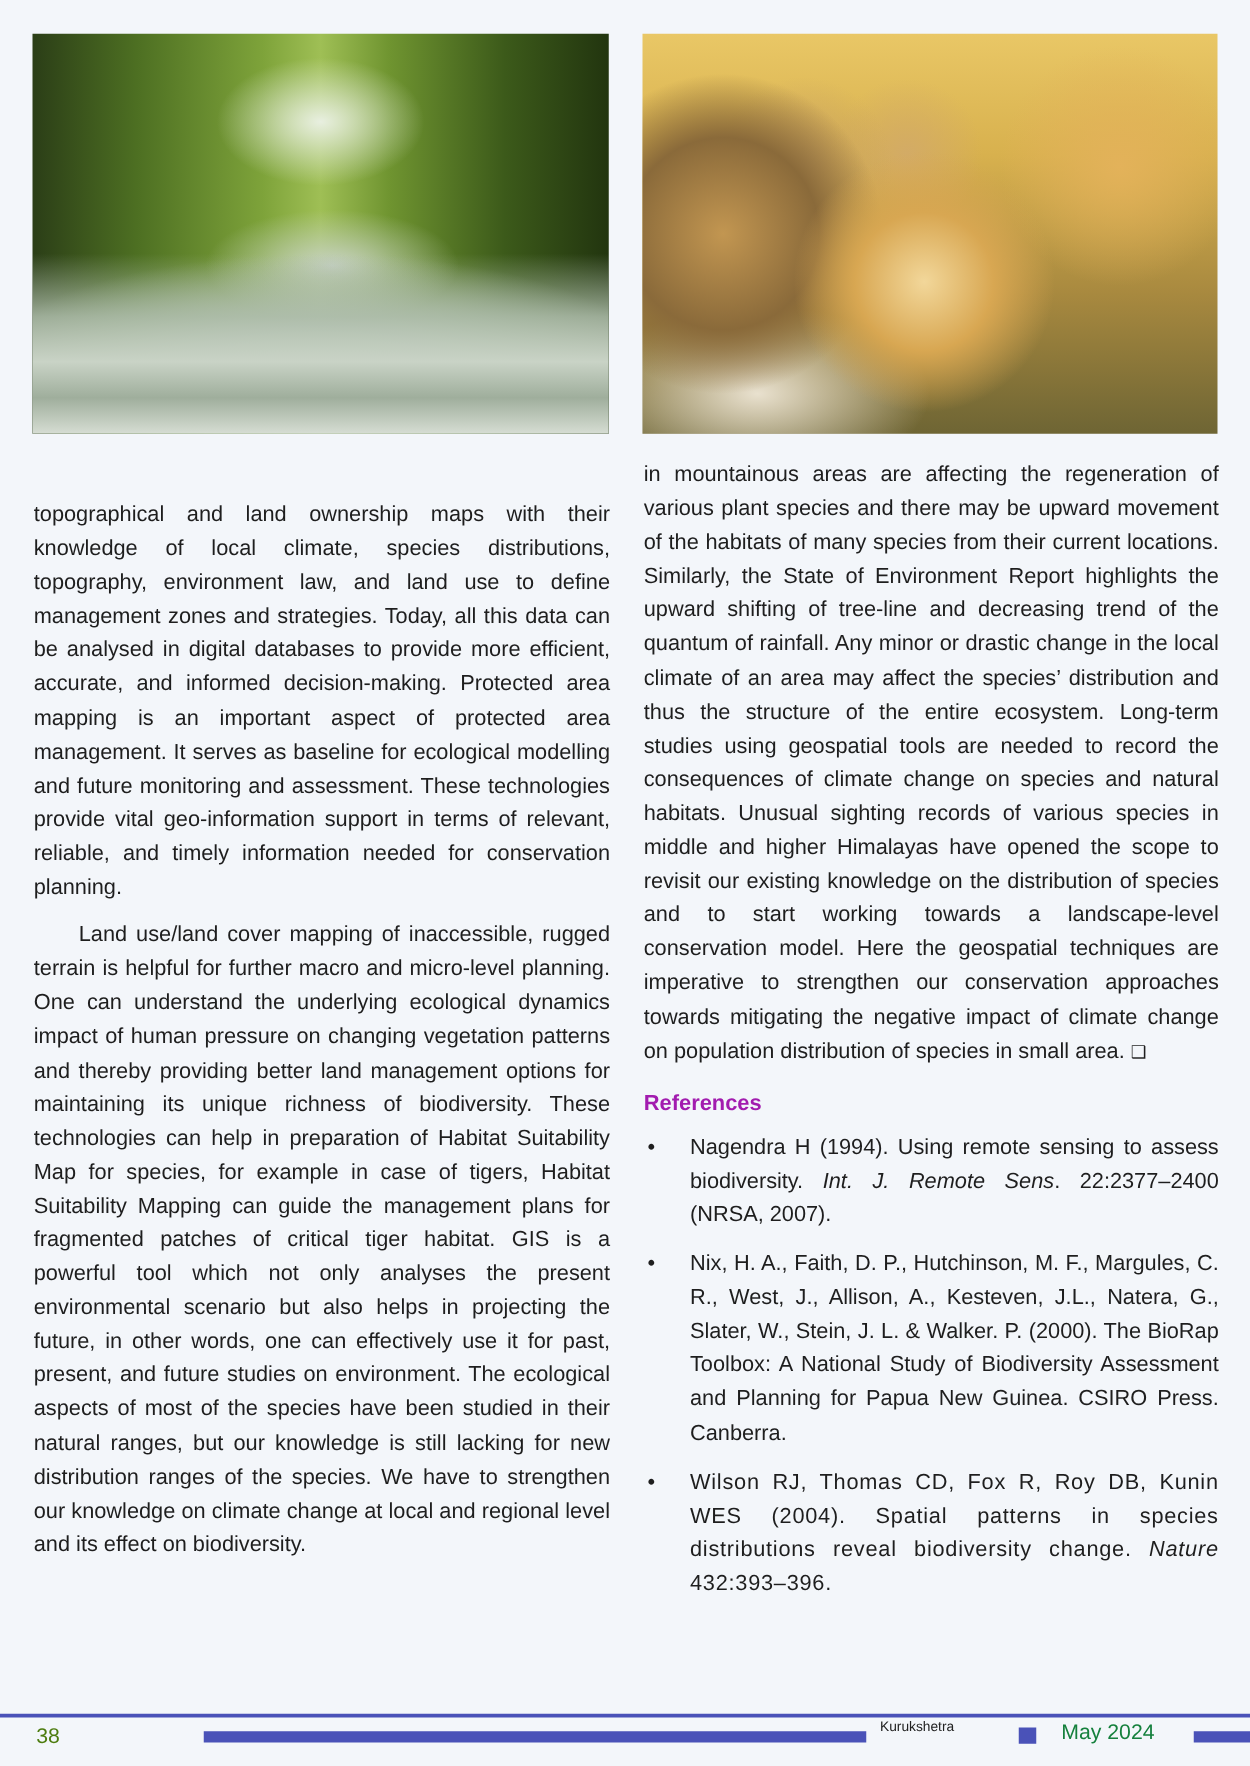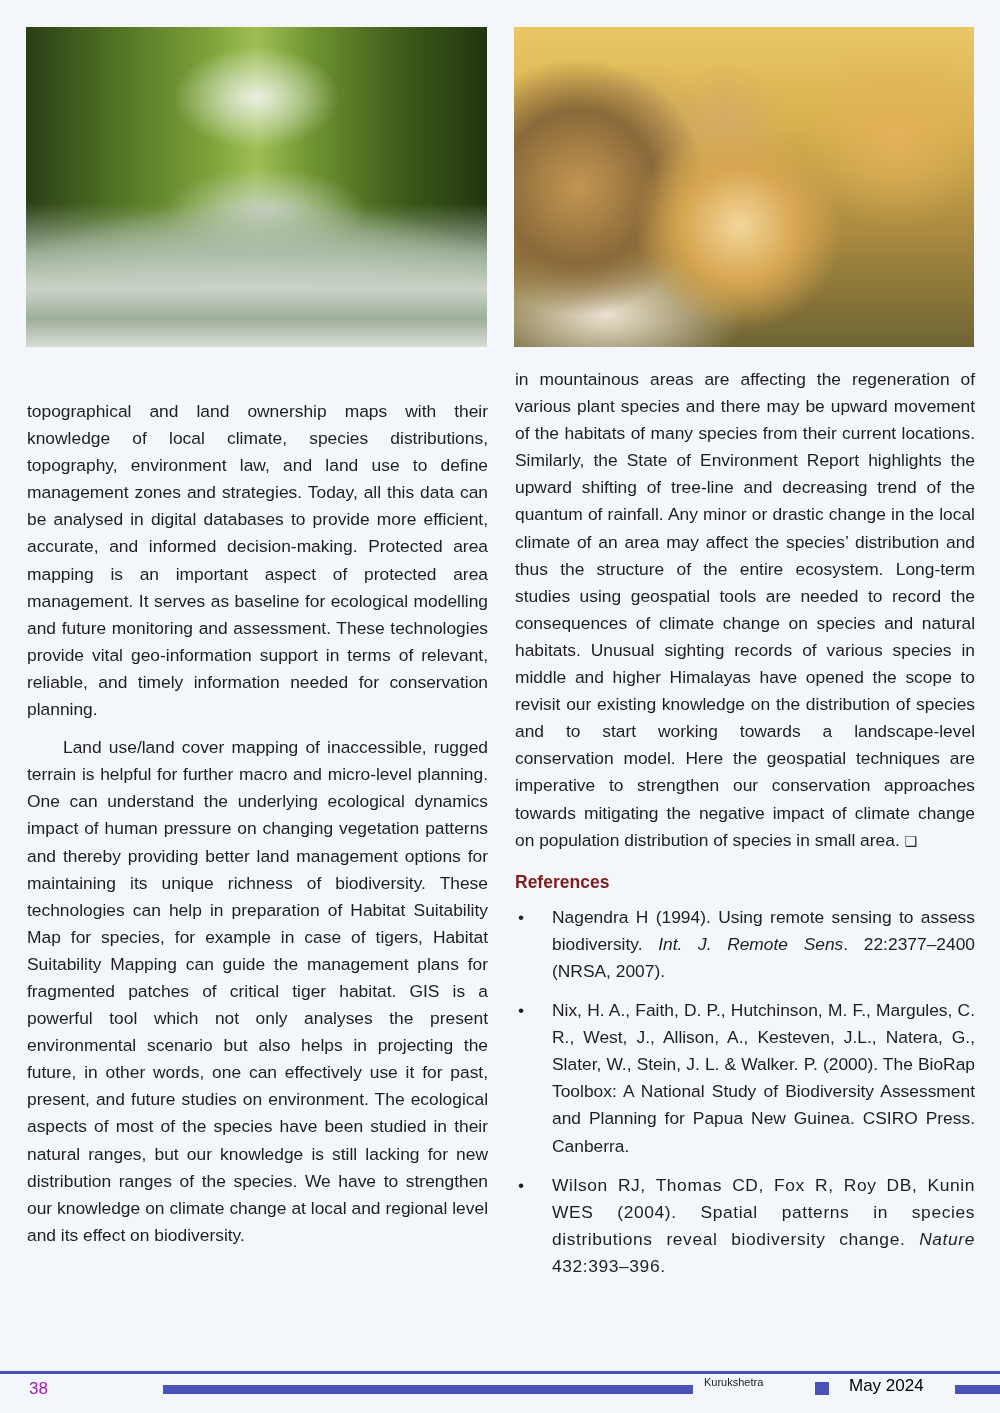--- a/index.html
+++ b/index.html
@@ -33,33 +33,33 @@
       radial-gradient(ellipse 30% 22% at 20% 90%, #e9e1cf 0%, rgba(233,225,207,0) 100%),
       linear-gradient(180deg, #e9c766 0%, #d8b14e 30%, #a8893f 65%, #6e6534 100%);
   }
   .col { position: absolute; top: 366px; font-size: 17.4px; line-height: 27.1px; text-align: justify; }
   .col-left { left: 27px; width: 461px; margin-top: 32px; }
   .col-right { left: 515px; width: 460px; }
   .col p { margin: 0; }
   .col p.indent { text-indent: 36px; margin-top: 11px; }
   .end-mark { font-size: 14px; }
   .refs-heading {
-    color: #7f1d1d; font-weight: bold; font-size: 17.5px; margin: 14px 0 8px 0; text-align: left;
+    color: #a21caf; font-weight: bold; font-size: 17.5px; margin: 14px 0 8px 0; text-align: left;
   }
   .ref-list { list-style: none; margin: 0; padding: 0; }
   .ref-item { position: relative; padding-left: 37px; margin-bottom: 12px; }
   .ref-bullet { position: absolute; left: 3px; top: 0; }
   .ref-item.spaced { letter-spacing: 0.6px; }
   .footer { position: absolute; left: 0; top: 1366px; width: 1000px; height: 40px; }
   .footer .rule-top { position: absolute; left: 0; right: 0; top: 5px; height: 3px; background: #4a52b8; }
-  .footer .page-num { position: absolute; left: 29px; top: 13px; font-size: 17px; color: #a21caf; }
+  .footer .page-num { position: absolute; left: 29px; top: 13px; font-size: 17px; color: #4d7c0f; }
   .footer .bar-left { position: absolute; left: 163px; top: 19px; width: 530px; height: 9px; background: #4a52b8; }
   .footer .mag { position: absolute; left: 704px; top: 10px; font-size: 11px; color: #222; }
   .footer .sq { position: absolute; left: 815px; top: 16px; width: 14px; height: 13px; background: #4a52b8; }
-  .footer .date { position: absolute; left: 849px; top: 10px; font-size: 17px; color: #000000; }
+  .footer .date { position: absolute; left: 849px; top: 10px; font-size: 17px; color: #15803d; }
   .footer .bar-right { position: absolute; left: 955px; top: 19px; width: 45px; height: 9px; background: #4a52b8; }
   i { font-style: italic; }
 </style>
 </head>
 <body>
 
 <div class="photo photo-river">
   <div class="water"></div>
 </div>
 <div class="photo photo-cheetah"></div>

